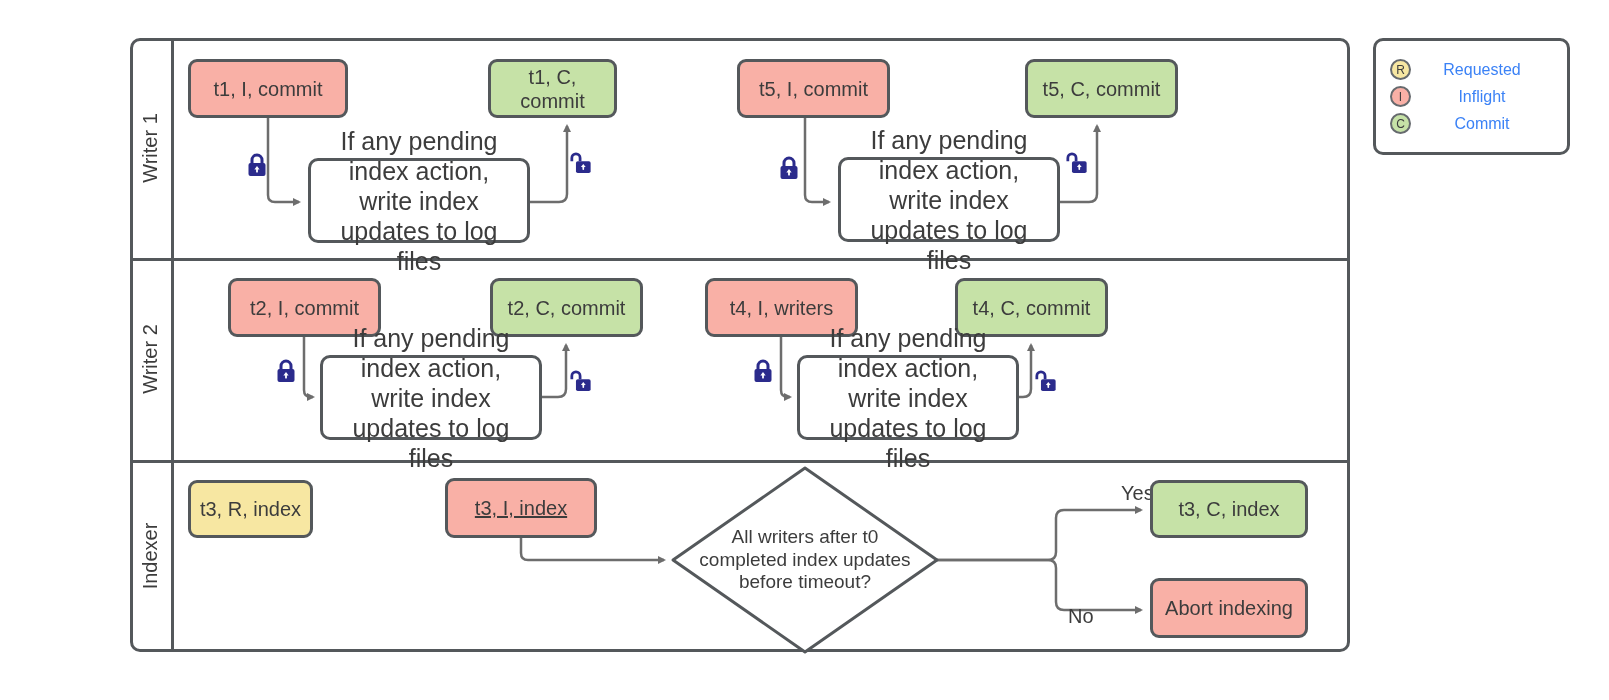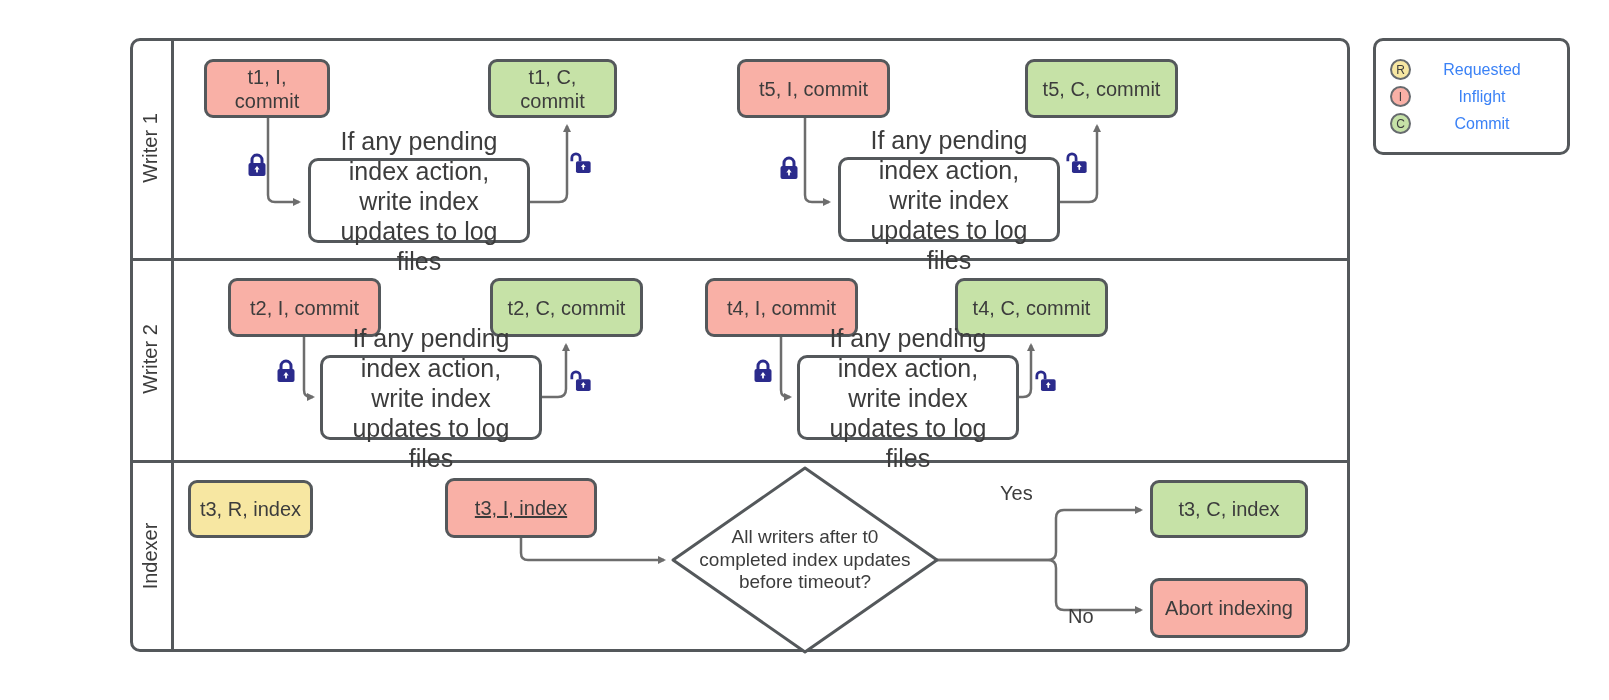--- a/index.html
+++ b/index.html
@@ -76,38 +76,38 @@
       <path d="M542,397 L558,397 Q566,397 566,389 L566,345"></path>
       <path d="M781,337 L781,390 Q781,397 788,397 L790,397"></path>
       <path d="M1019,397 L1023,397 Q1031,397 1031,389 L1031,345"></path>
       <path d="M521,538 L521,553 Q521,560 528,560 L664,560"></path>
       <path d="M937,560 L1048,560 Q1056,560 1056,552 L1056,518 Q1056,510 1064,510 L1141,510"></path>
       <path d="M937,560 L1048,560 Q1056,560 1056,568 L1056,602 Q1056,610 1064,610 L1141,610"></path>
     </g>
     <polygon points="805,468 937,560 805,652 673,560" fill="#ffffff" stroke="#54585b" stroke-width="3" stroke-linejoin="round"></polygon>
   </svg>
 
-  <div class="node pink" style="left:204px;top:59px;width:126px;height:59px;">t1, I, commit</div>
+  <div class="node pink" style="left:188px;top:59px;width:160px;height:59px;">t1, I, commit</div>
   <div class="node green" style="left:488px;top:59px;width:129px;height:59px;">t1, C, commit</div>
   <div class="node white" style="left:308px;top:158px;width:222px;height:85px;">If any pending index action, write index updates to log files</div>
   <div class="node pink" style="left:737px;top:59px;width:153px;height:59px;">t5, I, commit</div>
   <div class="node green" style="left:1025px;top:59px;width:153px;height:59px;">t5, C, commit</div>
   <div class="node white" style="left:838px;top:157px;width:222px;height:85px;">If any pending index action, write index updates to log files</div>
 
   <div class="node pink" style="left:228px;top:278px;width:153px;height:59px;">t2, I, commit</div>
   <div class="node green" style="left:490px;top:278px;width:153px;height:59px;">t2, C, commit</div>
   <div class="node white" style="left:320px;top:355px;width:222px;height:85px;">If any pending index action, write index updates to log files</div>
-  <div class="node pink" style="left:705px;top:278px;width:153px;height:59px;">t4, I, commit</div>
+  <div class="node pink" style="left:705px;top:278px;width:153px;height:59px;">t4, I, writers</div>
   <div class="node green" style="left:955px;top:278px;width:153px;height:59px;">t4, C, commit</div>
   <div class="node white" style="left:797px;top:355px;width:222px;height:85px;">If any pending index action, write index updates to log files</div>
 
   <div class="node yellow" style="left:188px;top:480px;width:125px;height:58px;">t3, R, index</div>
   <div class="node pink" style="left:445px;top:478px;width:152px;height:60px;text-decoration:underline;">t3, I, index</div>
   <div class="diamond-text">All writers after t0 completed index updates before timeout?</div>
-  <div class="branch-label" style="left:1000px;top:482px;">Yes</div>
+  <div class="branch-label" style="left:1121px;top:482px;">Yes</div>
   <div class="branch-label" style="left:1068px;top:605px;">No</div>
   <div class="node green" style="left:1150px;top:480px;width:158px;height:58px;">t3, C, index</div>
   <div class="node pink" style="left:1150px;top:578px;width:158px;height:60px;">Abort indexing</div>
 
   <div class="lock" style="left:246px;top:152px;">
     <svg viewBox="0 0 22 26" width="22" height="26">
         <path d="M6 12 V8 a5 5 0 0 1 10 0 v4" fill="none" stroke="#2b2b8c" stroke-width="3"></path>
         <rect x="2.5" y="11" width="17" height="13" rx="2" fill="#2b2b8c"></rect>
         <path d="M11 14 l2.6 3.4 h-5.2 z" fill="#fff"></path>
         <rect x="10.1" y="16.6" width="1.8" height="4" rx="0.9" fill="#fff"></rect>

